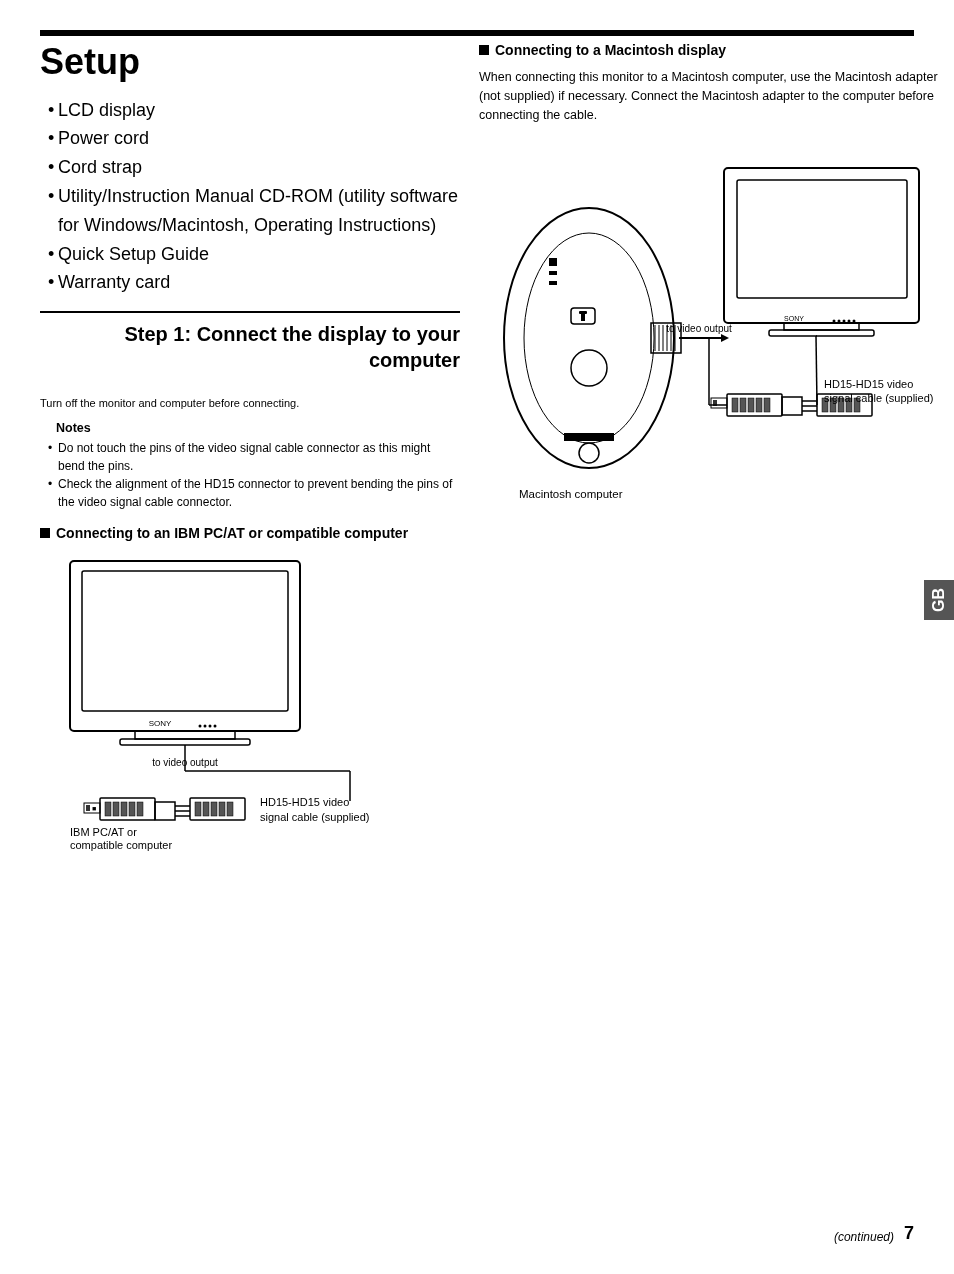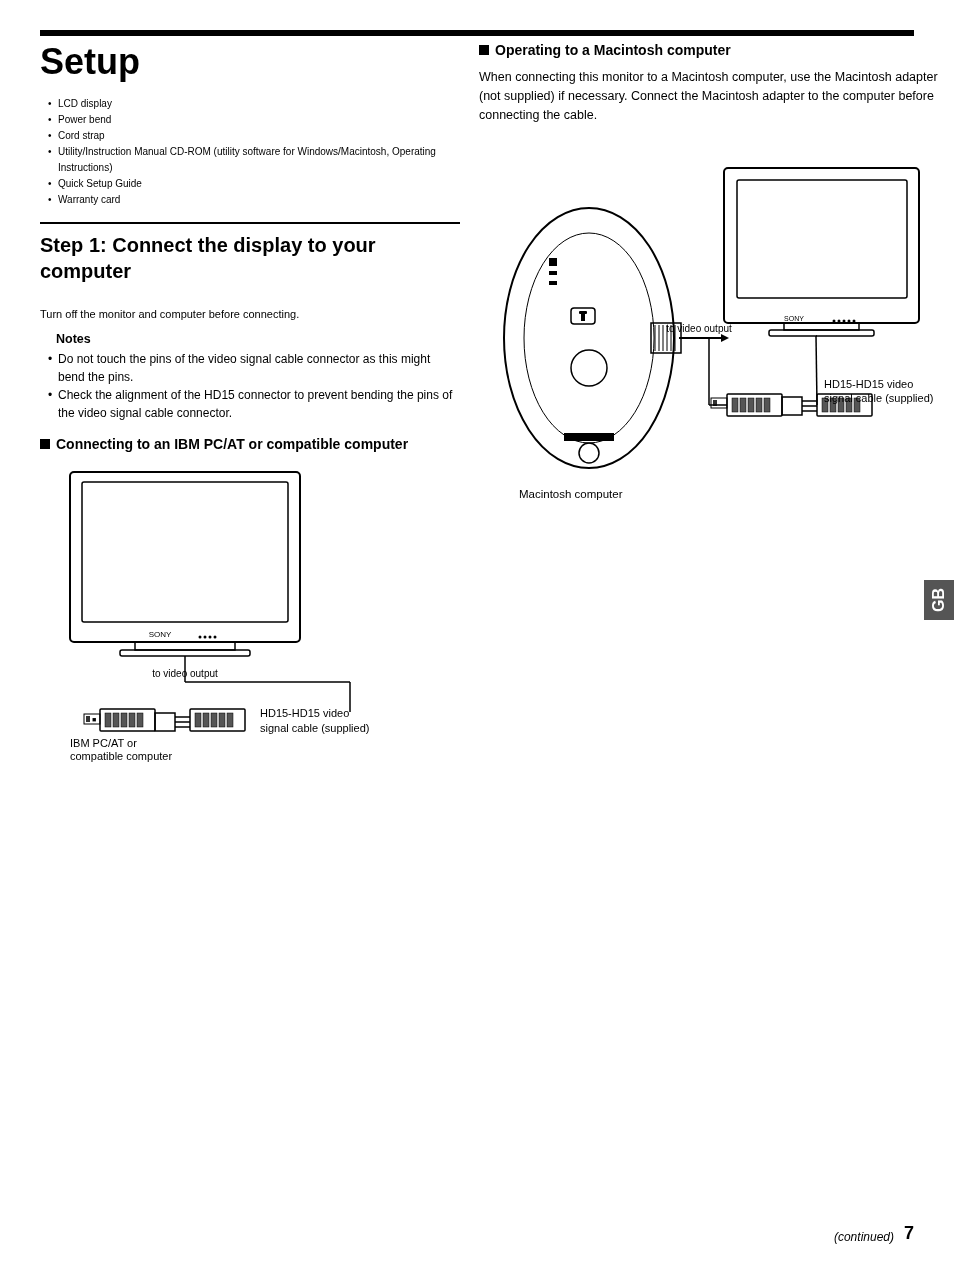--- a/index.html
+++ b/index.html
@@ -57,21 +57,21 @@
       line-height: 1.5;
     }
 
     .bullet-list {
       list-style: none;
       margin-left: 8px;
       margin-bottom: 14px;
     }
 
     .bullet-list li {
-      font-size: 10px;
+      font-size: 18px;
       line-height: 1.6;
       padding-left: 10px;
       position: relative;
     }
 
     .bullet-list li::before {
       content: "•";
       position: absolute;
       left: 0;
     }
@@ -80,21 +80,21 @@
     .section-divider {
       border: none;
       border-top: 2px solid #000;
       margin-bottom: 8px;
     }
 
     
     .step-heading {
       font-size: 20px;
       font-weight: bold;
-      text-align: left;
+      text-align: right;
       margin-bottom: 14px;
       line-height: 1.3;
     }
 
     .step-intro {
       font-size: 11px;
       margin-bottom: 12px;
       margin-top: 24px;
     }
 
@@ -187,21 +187,21 @@
 
   <div class="two-col">
 
     <div class="left-col">
 
       <div class="setup-title">Setup</div>
 
 
       <ul class="bullet-list">
         <li>LCD display</li>
-        <li>Power bend</li>
+        <li>Power cord</li>
         <li>Cord strap</li>
         <li>Utility/Instruction Manual CD-ROM (utility software for Windows/Macintosh, Operating Instructions)</li>
         <li>Quick Setup Guide</li>
         <li>Warranty card</li>
       </ul>
 
       <hr class="section-divider">
 
       <div class="step-heading">
         Step 1: Connect the display to your<br>computer
@@ -273,21 +273,21 @@
           <text x="220" y="255" font-size="11" fill="#000">HD15-HD15 video</text>
           <text x="220" y="270" font-size="11" fill="#000">signal cable (supplied)</text>
         </svg>
       </div>
     </div>
 
     <div class="right-col">
 
       <div class="subsection-heading">
         <span class="black-square"></span>
-        <span>Operating to a Macintosh computer</span>
+        <span>Connecting to a Macintosh display</span>
       </div>
 
       <p class="mac-section-text">When connecting this monitor to a Macintosh computer, use the Macintosh adapter (not supplied) if necessary. Connect the Macintosh adapter to the computer before connecting the cable.</p>
 
       <div>
         <svg width="460" height="440" viewBox="0 0 460 440">
 
           <ellipse cx="110" cy="200" rx="85" ry="130" fill="none" stroke="#000" stroke-width="2"></ellipse>
 
           <ellipse cx="110" cy="200" rx="65" ry="105" fill="none" stroke="#000" stroke-width="1"></ellipse>

